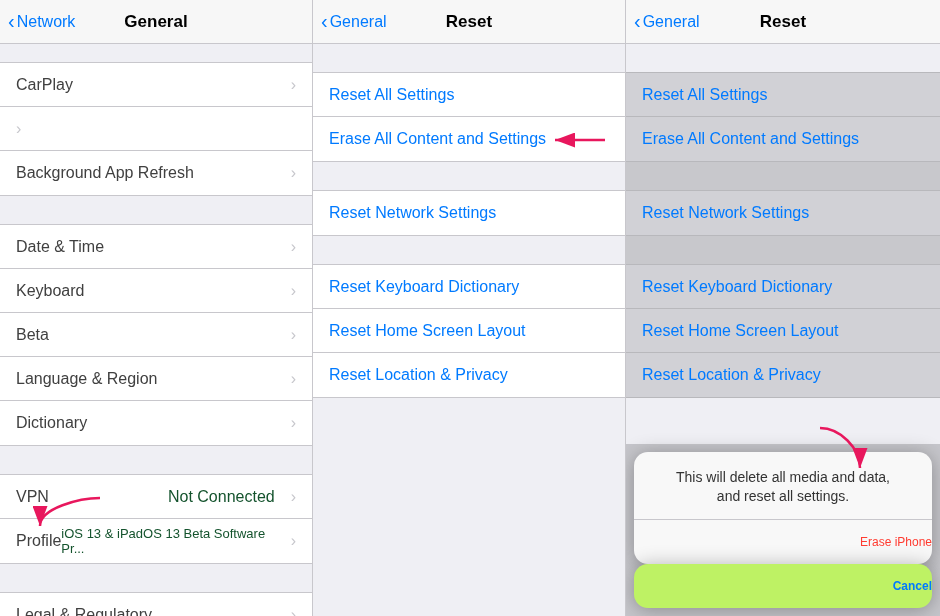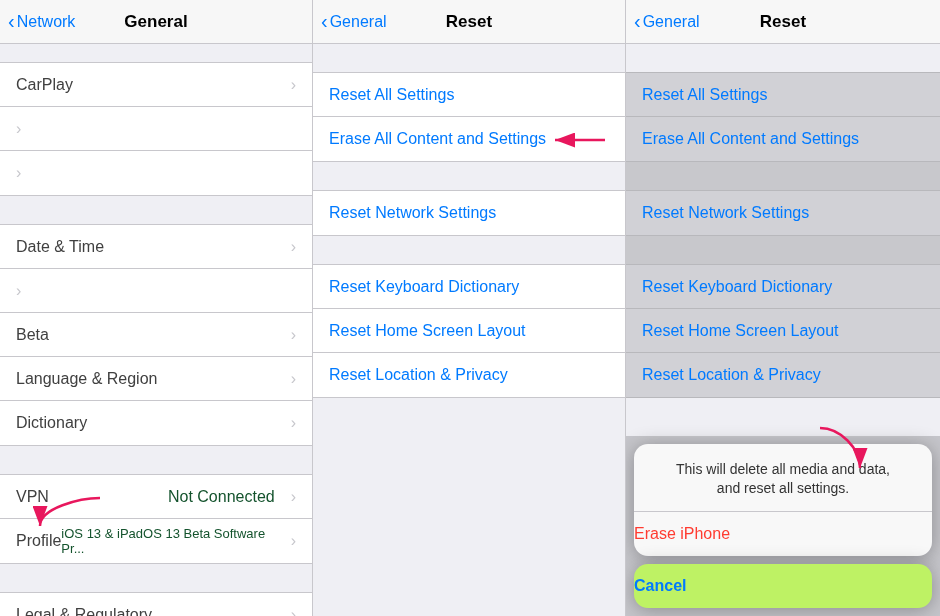--- a/index.html
+++ b/index.html
@@ -116,37 +116,36 @@
       background: #d1d1d6;
       border-bottom: 1px solid #b8b8bc;
     }
     .panel-right .list-item:last-child {
       border-bottom: none;
     }
     .alert-box {
       background: #f8f8f8;
       border-radius: 14px;
       overflow: hidden;
-      margin-bottom: 8px;
       box-shadow: 0 2px 20px rgba(0,0,0,0.3);
     }
     .alert-message {
       padding: 16px 16px 12px;
       text-align: center;
       color: #333;
       font-size: 14px;
       line-height: 1.4;
       border-bottom: 1px solid #c8c7cc;
     }
     .alert-btn {
       display: flex;
       align-items: center;
-      justify-content: flex-start;
+      justify-content: flex-end;
       min-height: 44px;
-      font-size: 16px;
+      font-size: 12px;
       cursor: pointer;
     }
     .alert-btn-destructive {
       color: #ff3b30;
     }
     .alert-btn-cancel {
       color: #007aff;
       font-weight: 600;
       background: #bef264;
       border-radius: 14px;
@@ -182,31 +181,33 @@
     <div class="section-gap-small"></div>
     <div class="list-group">
       <div class="list-item">
         <span class="list-item-label">CarPlay</span>
         <span class="list-item-chevron">›</span>
       </div>
       <div class="list-item">
         <span class="list-item-chevron">›</span>
       </div>
       <div class="list-item">
+        <span class="list-item-label">Background App Refresh</span>
         <span class="list-item-chevron">›</span>
       </div>
     </div>
 
     <div class="section-gap" style="height:28px;"></div>
     <div class="list-group">
       <div class="list-item">
         <span class="list-item-label">Date &amp; Time</span>
         <span class="list-item-chevron">›</span>
       </div>
       <div class="list-item">
+        <span class="list-item-label">Keyboard</span>
         <span class="list-item-chevron">›</span>
       </div>
       <div class="list-item">
         <span class="list-item-label">Beta</span>
         <span class="list-item-chevron">›</span>
       </div>
       <div class="list-item">
         <span class="list-item-label">Language &amp; Region</span>
         <span class="list-item-chevron">›</span>
       </div>

